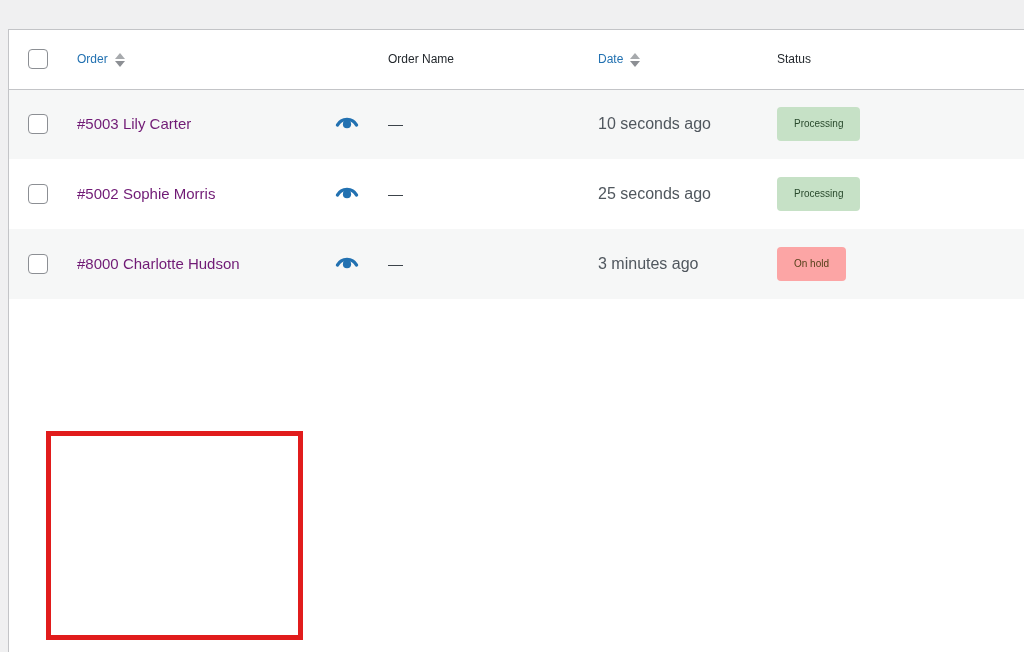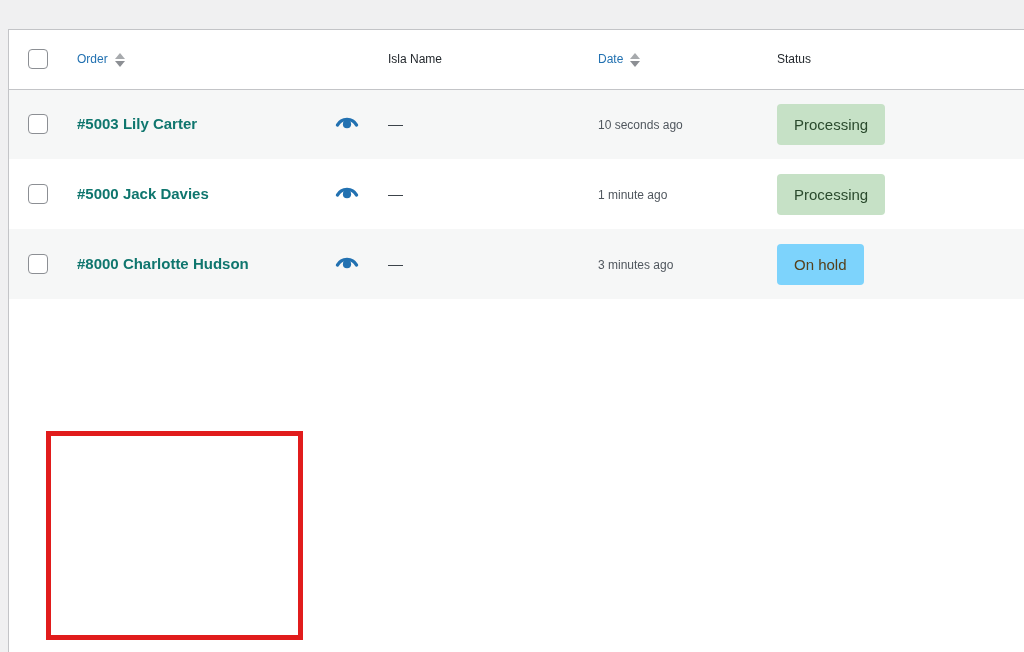--- a/index.html
+++ b/index.html
@@ -44,36 +44,36 @@
   td.c-name  { padding-left:14px; }
   td.c-date  { padding-left:7px; }
   td.c-status{ padding-left:7px; }
 
   .checkbox {
     display:inline-block; width:20px; height:20px;
     border:1px solid #8c8f94; border-radius:4px; background:#fff;
     vertical-align:middle; cursor:pointer;
   }
   .order-link {
-    color:#0f766e; font-weight:700; font-size:15px; text-decoration:none; cursor:pointer;
+    color:#701a75; font-weight:400; font-size:15px; text-decoration:none; cursor:pointer;
   }
   .sort-icon { display:inline-flex; flex-direction:column; gap:2px; margin-left:7px; vertical-align:middle; }
   .tri-up   { width:0; height:0; border-left:5px solid transparent; border-right:5px solid transparent; border-bottom:6px solid #a7aaad; }
   .tri-down { width:0; height:0; border-left:5px solid transparent; border-right:5px solid transparent; border-top:6px solid #8c8f94; }
 
   .eye-btn { display:inline-block; cursor:pointer; line-height:0; }
   .dash { color:#3c434a; font-size:15px; }
-  .date-text { color:#50575e; font-size:12px; }
+  .date-text { color:#50575e; font-size:16px; }
 
   .badge {
     display:inline-block; padding:10px 17px; border-radius:4px;
-    font-size:15px; line-height:1.4; white-space:nowrap;
+    font-size:10px; line-height:1.4; white-space:nowrap;
   }
   .badge.processing { background:#c6e1c6; color:#2a4a2d; }
-  .badge.on-hold    { background:#7dd3fc; color:#55401b; }
+  .badge.on-hold    { background:#fca5a5; color:#55401b; }
 
   .annotation-rect {
     position:absolute; left:46px; top:431px; width:257px; height:209px;
     border:5px solid #e11c1c; z-index:5; pointer-events:none;
   }
   tr.peek-row { height:70px; }
 </style>
 </head>
 <body>
 
@@ -93,21 +93,21 @@
           <span class="checkbox"></span>
         </th>
         <th class="c-order sortable">
           <span>Order</span><span class="sort-icon">
               <span class="tri-up"></span>
               <span class="tri-down"></span>
             </span>
         </th>
         <th class="c-eye"></th>
         <th class="c-name">
-          <span>Isla Name</span>
+          <span>Order Name</span>
         </th>
         <th class="c-date sortable">
           <span>Date</span><span class="sort-icon">
               <span class="tri-up"></span>
               <span class="tri-down"></span>
             </span>
         </th>
         <th class="c-status">
           <span>Status</span>
         </th>
@@ -123,37 +123,37 @@
           <path d="M2.5 10 C 6.5 2.5, 17.5 2.5, 21.5 10" fill="none" stroke="#2271b1" stroke-width="3.4" stroke-linecap="round"></path>
           <circle cx="12" cy="9.2" r="4.1" fill="#2271b1"></circle>
         </svg>
       </span>
     </td>
     <td class="c-name"><span class="dash">—</span></td>
     <td class="c-date"><span class="date-text">10 seconds ago</span></td>
     <td class="c-status"><span class="badge processing">Processing</span></td>
   </tr>
 
-
-
   <tr>
     <td class="c-check"><span class="checkbox"></span></td>
-    <td class="c-order"><a class="order-link">#5000 Jack Davies</a></td>
+    <td class="c-order"><a class="order-link">#5002 Sophie Morris</a></td>
     <td class="c-eye">
       <span class="eye-btn">
         <svg width="24" height="15" viewBox="0 0 24 15">
           <path d="M2.5 10 C 6.5 2.5, 17.5 2.5, 21.5 10" fill="none" stroke="#2271b1" stroke-width="3.4" stroke-linecap="round"></path>
           <circle cx="12" cy="9.2" r="4.1" fill="#2271b1"></circle>
         </svg>
       </span>
     </td>
     <td class="c-name"><span class="dash">—</span></td>
-    <td class="c-date"><span class="date-text">1 minute ago</span></td>
+    <td class="c-date"><span class="date-text">25 seconds ago</span></td>
     <td class="c-status"><span class="badge processing">Processing</span></td>
   </tr>
+
+
 
   <tr>
     <td class="c-check"><span class="checkbox"></span></td>
     <td class="c-order"><a class="order-link">#8000 Charlotte Hudson</a></td>
     <td class="c-eye">
       <span class="eye-btn">
         <svg width="24" height="15" viewBox="0 0 24 15">
           <path d="M2.5 10 C 6.5 2.5, 17.5 2.5, 21.5 10" fill="none" stroke="#2271b1" stroke-width="3.4" stroke-linecap="round"></path>
           <circle cx="12" cy="9.2" r="4.1" fill="#2271b1"></circle>
         </svg>

